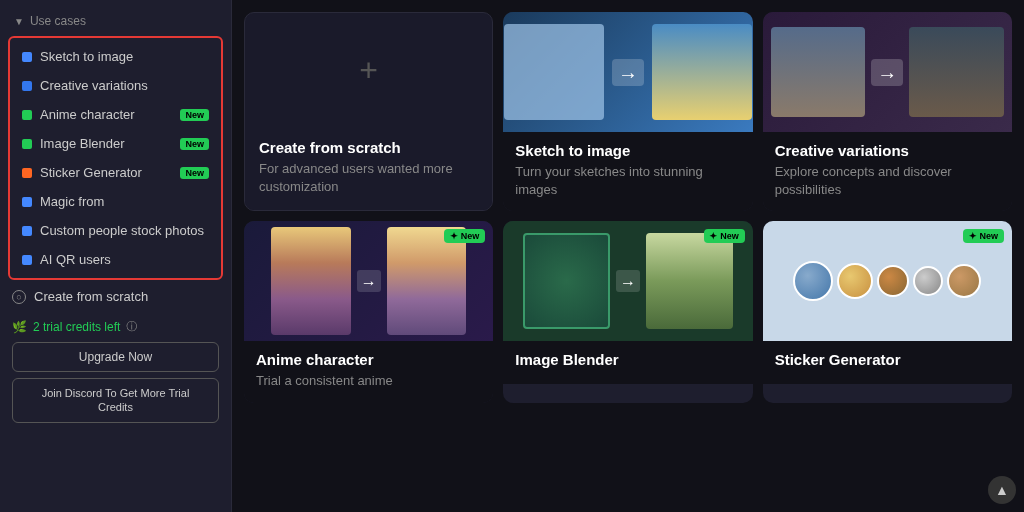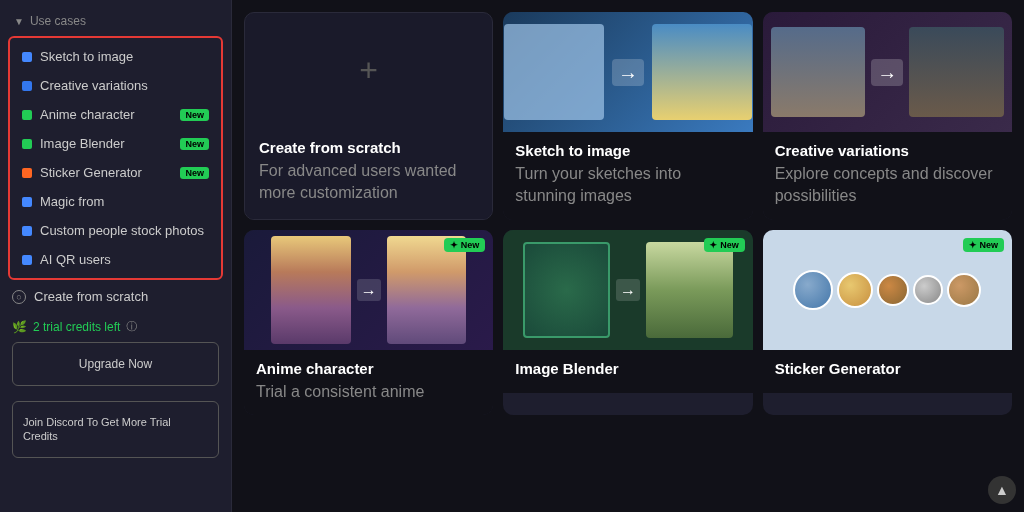--- a/index.html
+++ b/index.html
@@ -107,40 +107,40 @@
       font-size: 12px;
       margin-bottom: 8px;
     }
     .trial-credits .info-icon {
       color: #888;
       font-size: 11px;
     }
 
     .btn-upgrade {
       width: 100%;
-      padding: 14px;
+      padding: 7px;
       background: transparent;
       border: 1px solid #555;
       border-radius: 6px;
       color: #ccc;
       font-size: 12px;
       cursor: pointer;
-      margin-bottom: 15px;
+      margin-bottom: 6px;
       text-align: center;
     }
     .btn-discord {
       width: 100%;
-      padding: 13px 10px;
+      padding: 7px 10px;
       background: transparent;
       border: 1px solid #555;
       border-radius: 6px;
       color: #ccc;
       font-size: 11px;
       cursor: pointer;
-      text-align: left;
+      text-align: center;
       line-height: 1.3;
     }
 
     
     .main {
       flex: 1;
       background: #111118;
       overflow-y: auto;
       padding: 12px;
     }
@@ -181,21 +181,21 @@
       background: #1a1a2a;
     }
     .card-title {
       color: #fff;
       font-size: 15px;
       font-weight: 600;
       margin-bottom: 4px;
     }
     .card-desc {
       color: #888;
-      font-size: 16px;
+      font-size: 13px;
       line-height: 1.4;
     }
 
     
     .card-img {
       min-height: 180px;
       display: flex;
       flex-direction: column;
     }
     .card-img-area {

